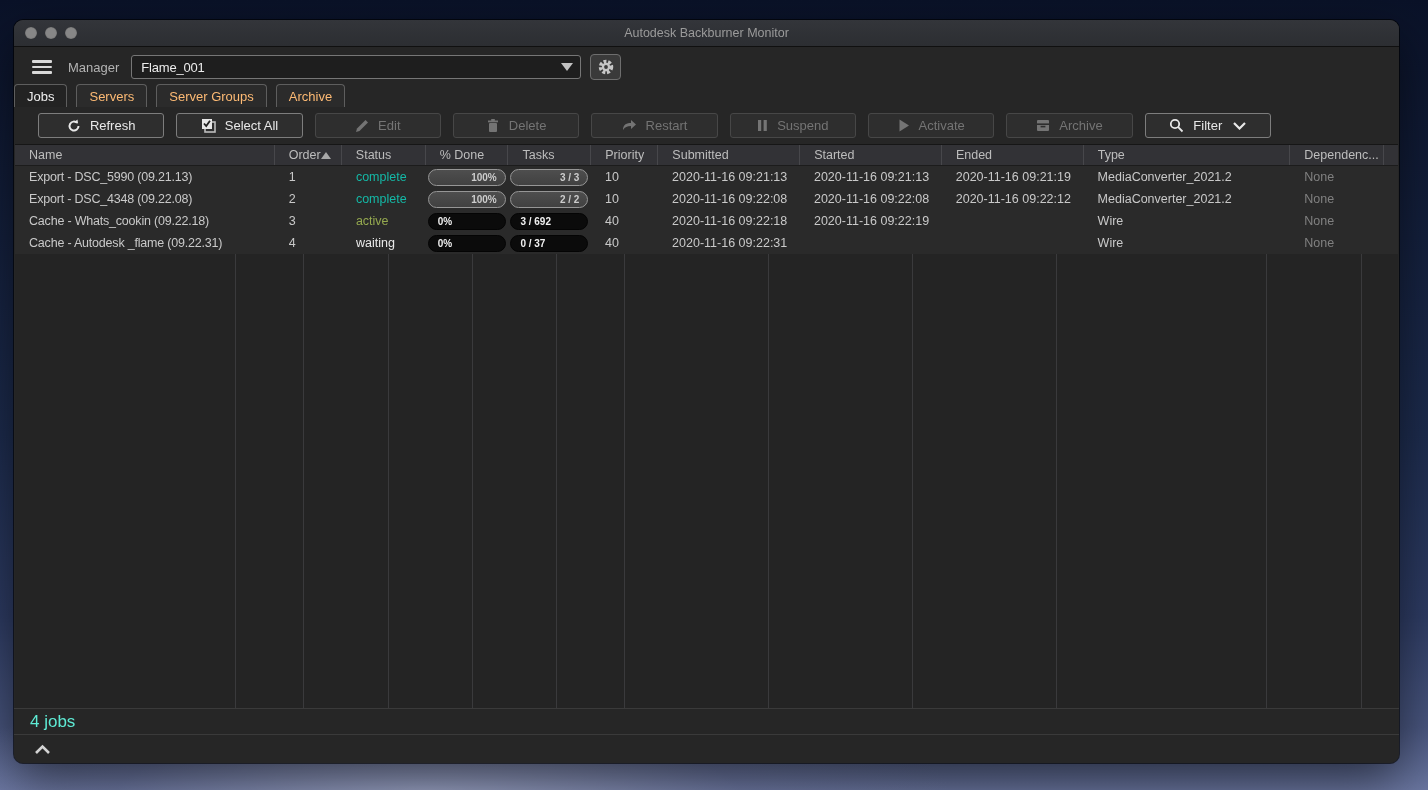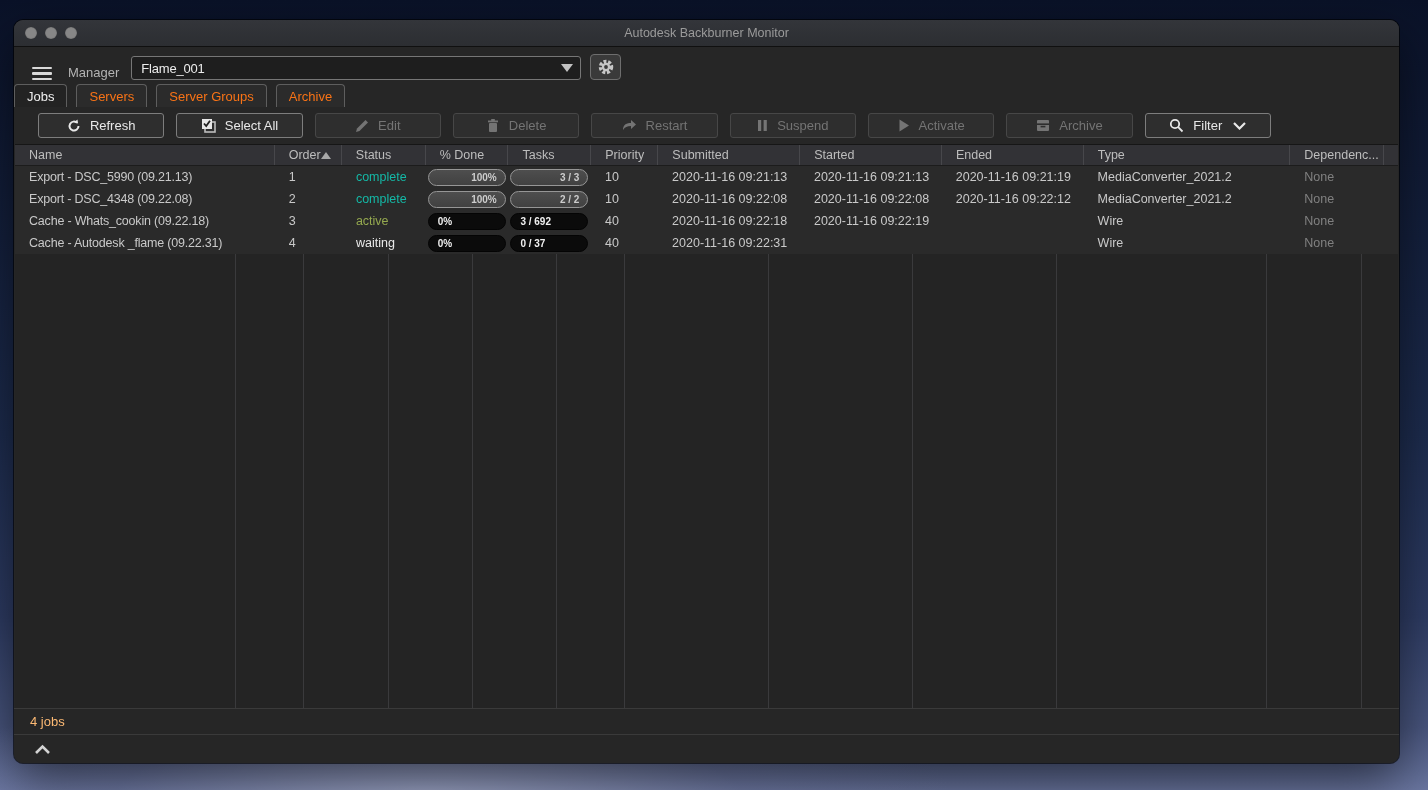--- a/index.html
+++ b/index.html
@@ -23,41 +23,41 @@
     border-bottom:1px solid #101010; flex:0 0 27px;
     display:flex; align-items:center; position:relative;
   }
   .traffic { display:flex; gap:8px; margin-left:11px; }
   .dot { width:12px; height:12px; border-radius:50%; background:#878787; box-shadow:inset 0 0 1px rgba(0,0,0,.45); }
   .title-text {
     position:absolute; left:0; right:0; text-align:center;
     font-size:12.5px; color:#9b9b9b; pointer-events:none;
   }
   
-  .menu-row { flex:0 0 34px; display:flex; align-items:flex-end; padding:7px 0 3px 18px; }
+  .menu-row { flex:0 0 34px; display:flex; align-items:center; padding:7px 0 3px 18px; }
   .hamburger { width:20px; display:flex; flex-direction:column; gap:3px; cursor:pointer; }
   .hamburger span { display:block; height:2.5px; background:#d9d9d9; border-radius:1px; }
   .manager-label { color:#b3b3b3; font-size:13px; margin:0 12px 0 16px; }
   .combo {
     width:450px; height:24px; background:#1e1e1e; border:1px solid #767676; border-radius:3px;
     display:flex; align-items:center; justify-content:space-between; cursor:pointer;
   }
   .combo-value { color:#ececec; font-size:13px; padding-left:9px; letter-spacing:-0.2px; }
   .combo-arrow-box { width:26px; height:100%; display:flex; align-items:center; justify-content:center; }
   .tri-down { width:0; height:0; border-left:6px solid transparent; border-right:6px solid transparent; border-top:8px solid #c2c2c2; }
   .gear-btn {
     margin-left:9px; width:31px; height:26px; background:#3a3a3a; border:1px solid #6e6e6e; border-radius:4px;
     display:flex; align-items:center; justify-content:center; cursor:pointer;
   }
   
   .tabs-row { flex:0 0 24px; display:flex; gap:9px; align-items:flex-end; }
   .tab {
     height:23px; padding:0 12px; display:flex; align-items:center;
     background:#2b2b2b; border:1px solid #5e5e5e; border-bottom:none;
-    border-radius:4px 4px 0 0; color:#f97316; font-size:13px; cursor:pointer;
+    border-radius:4px 4px 0 0; color:#fdba74; font-size:13px; cursor:pointer;
   }
   .tab.selected { background:#232323; color:#efefef; }
   
   .toolbar { flex:0 0 37px; display:flex; gap:12px; padding:6px 0 6px 24px; width:1257px; }
   .tbtn {
     flex:1 1 0; height:25px; border-radius:3px; display:flex; align-items:center; justify-content:center; gap:9px;
     font-size:13px; cursor:pointer; background:#2e2e2e;
   }
   .tbtn.enabled { border:1px solid #7d7d7d; color:#e8e8e8; }
   .tbtn.disabled { border:1px solid #474747; color:#747474; cursor:default; }
@@ -90,21 +90,21 @@
     color:#cccccc; justify-content:flex-end; padding-right:8px;
   }
   .pill-black {
     background:#0b0b0b; border:1px solid #040404; color:#f0f0f0; justify-content:flex-start; padding-left:9px;
   }
   
   .c0{width:264px}.c1{width:68px}.c2{width:85px}.c3{width:84px}.c4{width:84px}.c5{width:68px}
   .c6{width:144px}.c7{width:144px}.c8{width:144px}.c9{width:210px}.c10{width:95px}.c11{flex:1}
   
   .statusbar { flex:0 0 55px; border-top:1px solid #3a3a3a; display:flex; flex-direction:column; background:#262626; }
-  .jobs-line { height:26px; display:flex; align-items:center; padding-left:16px; color:#fdba74; font-size:13px; border-bottom:1px solid #3a3a3a; }
+  .jobs-line { height:26px; display:flex; align-items:center; padding-left:16px; color:#5eead4; font-size:17px; border-bottom:1px solid #3a3a3a; }
   .expander-line { flex:1; display:flex; align-items:center; padding-left:20px; }
   .chevron-up { cursor:pointer; display:flex; }
 </style>
 </head>
 <body>
 
 <div class="window">
 
   <div class="titlebar">
     <div class="traffic">

